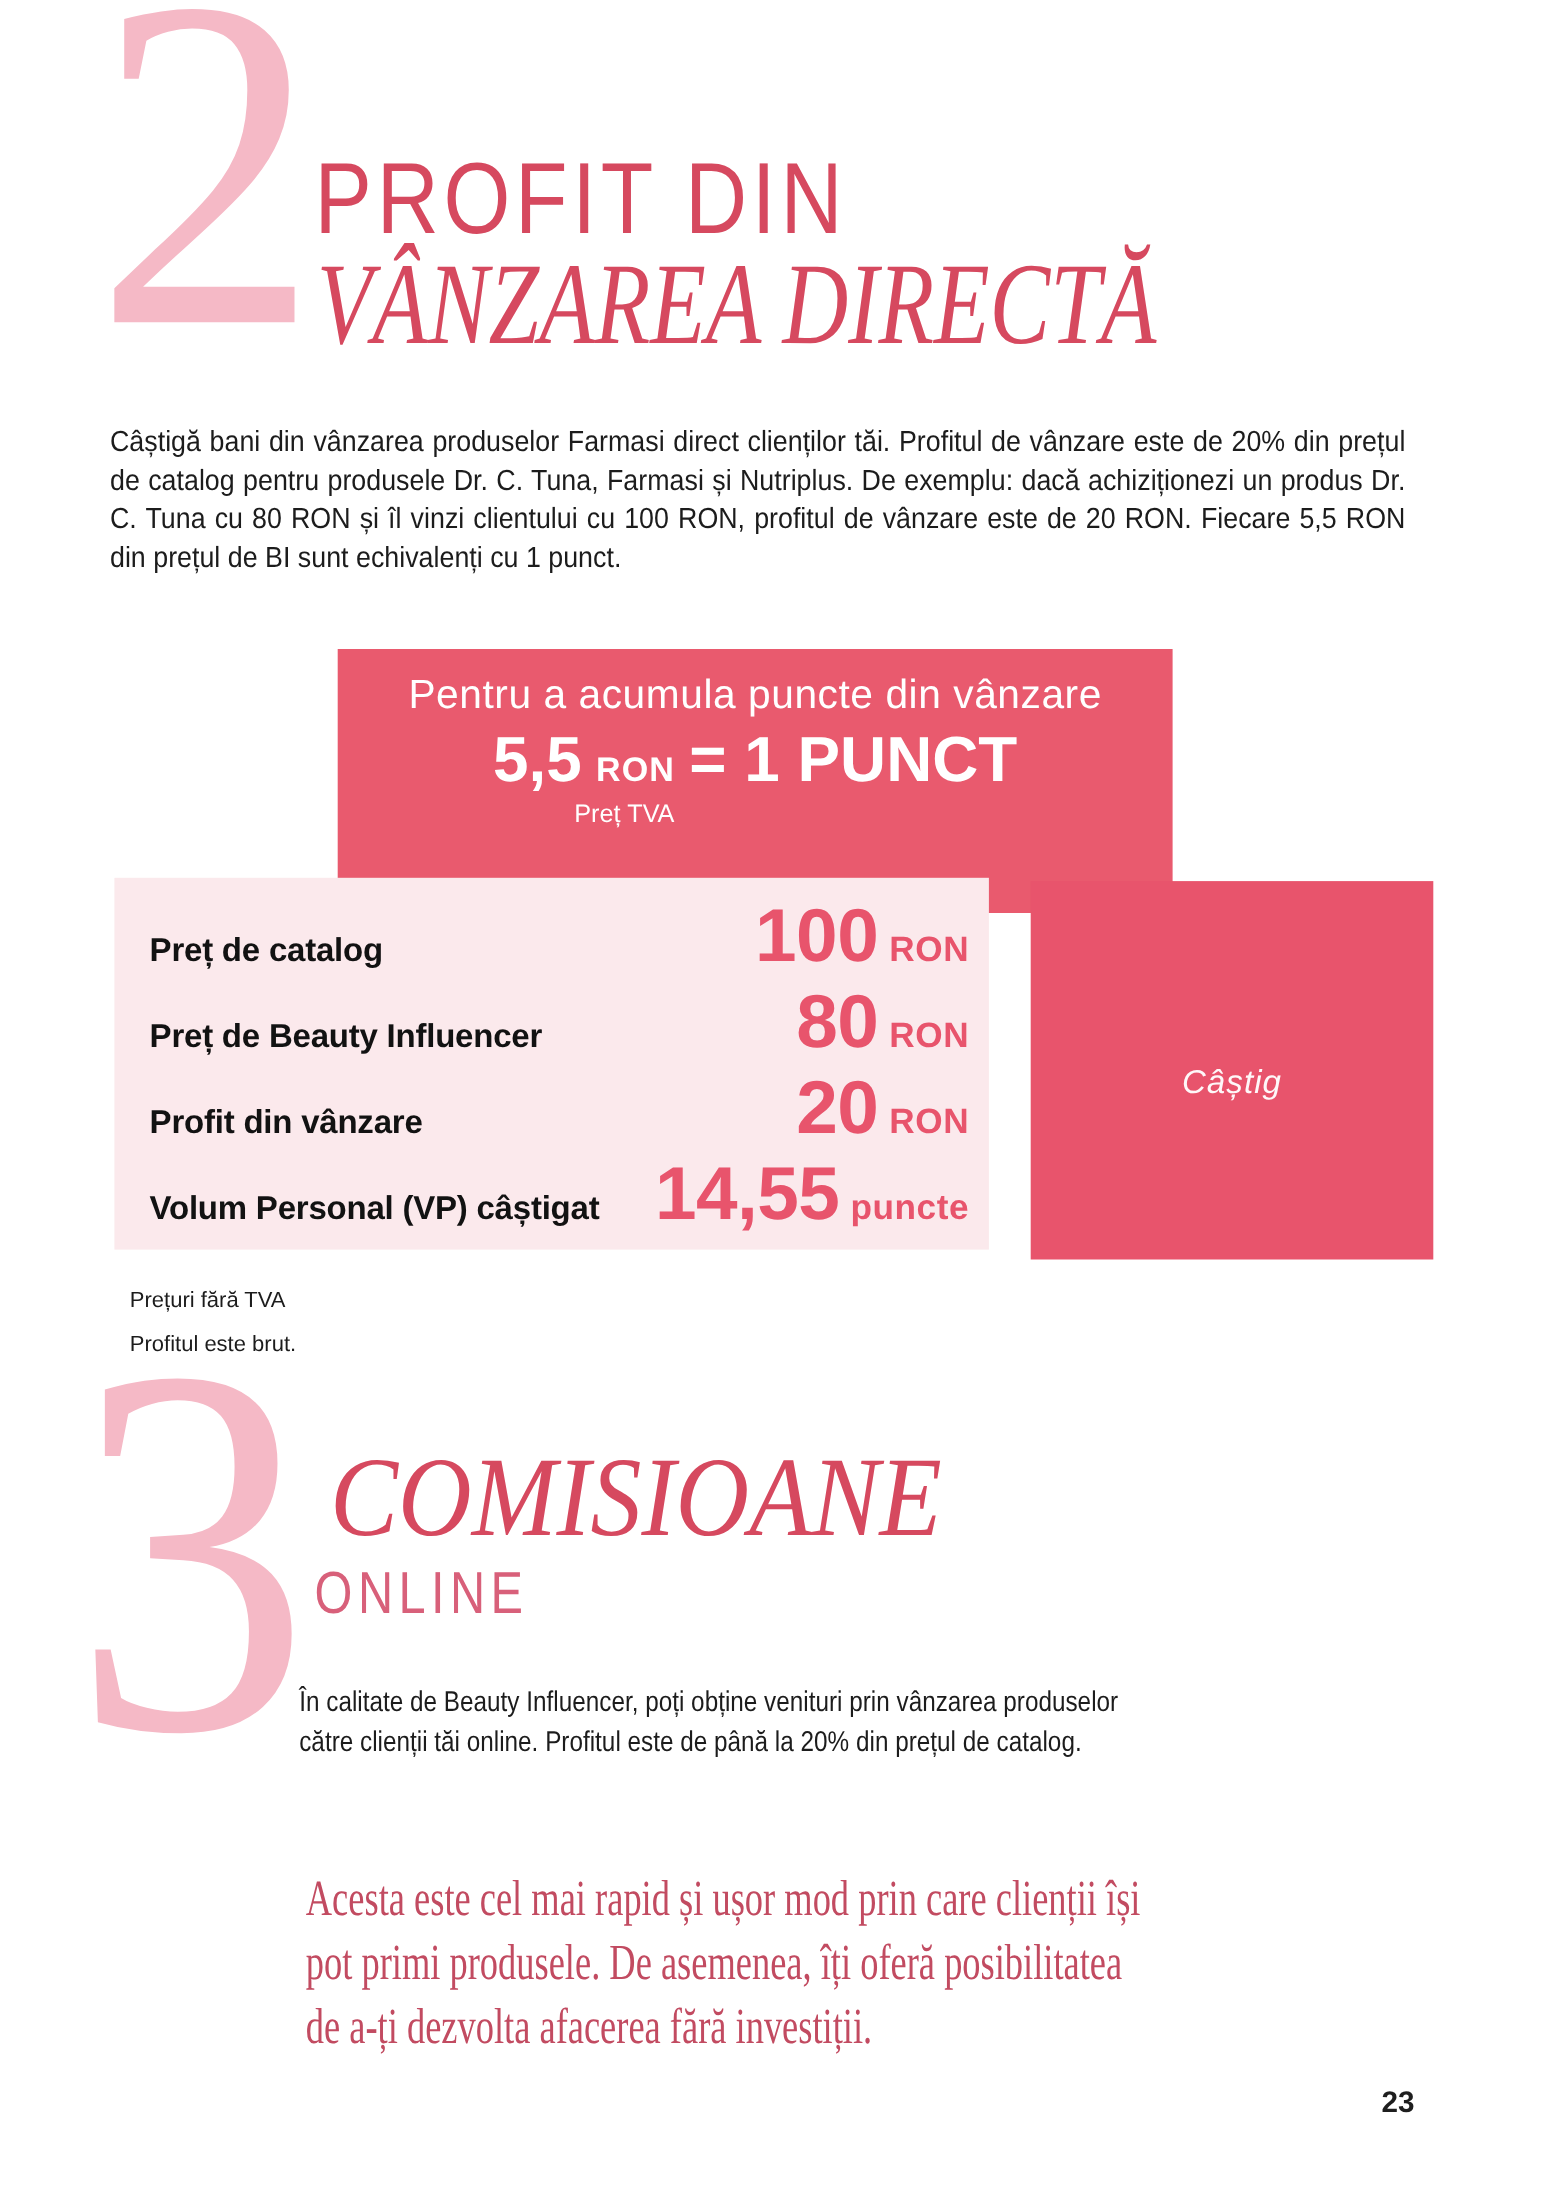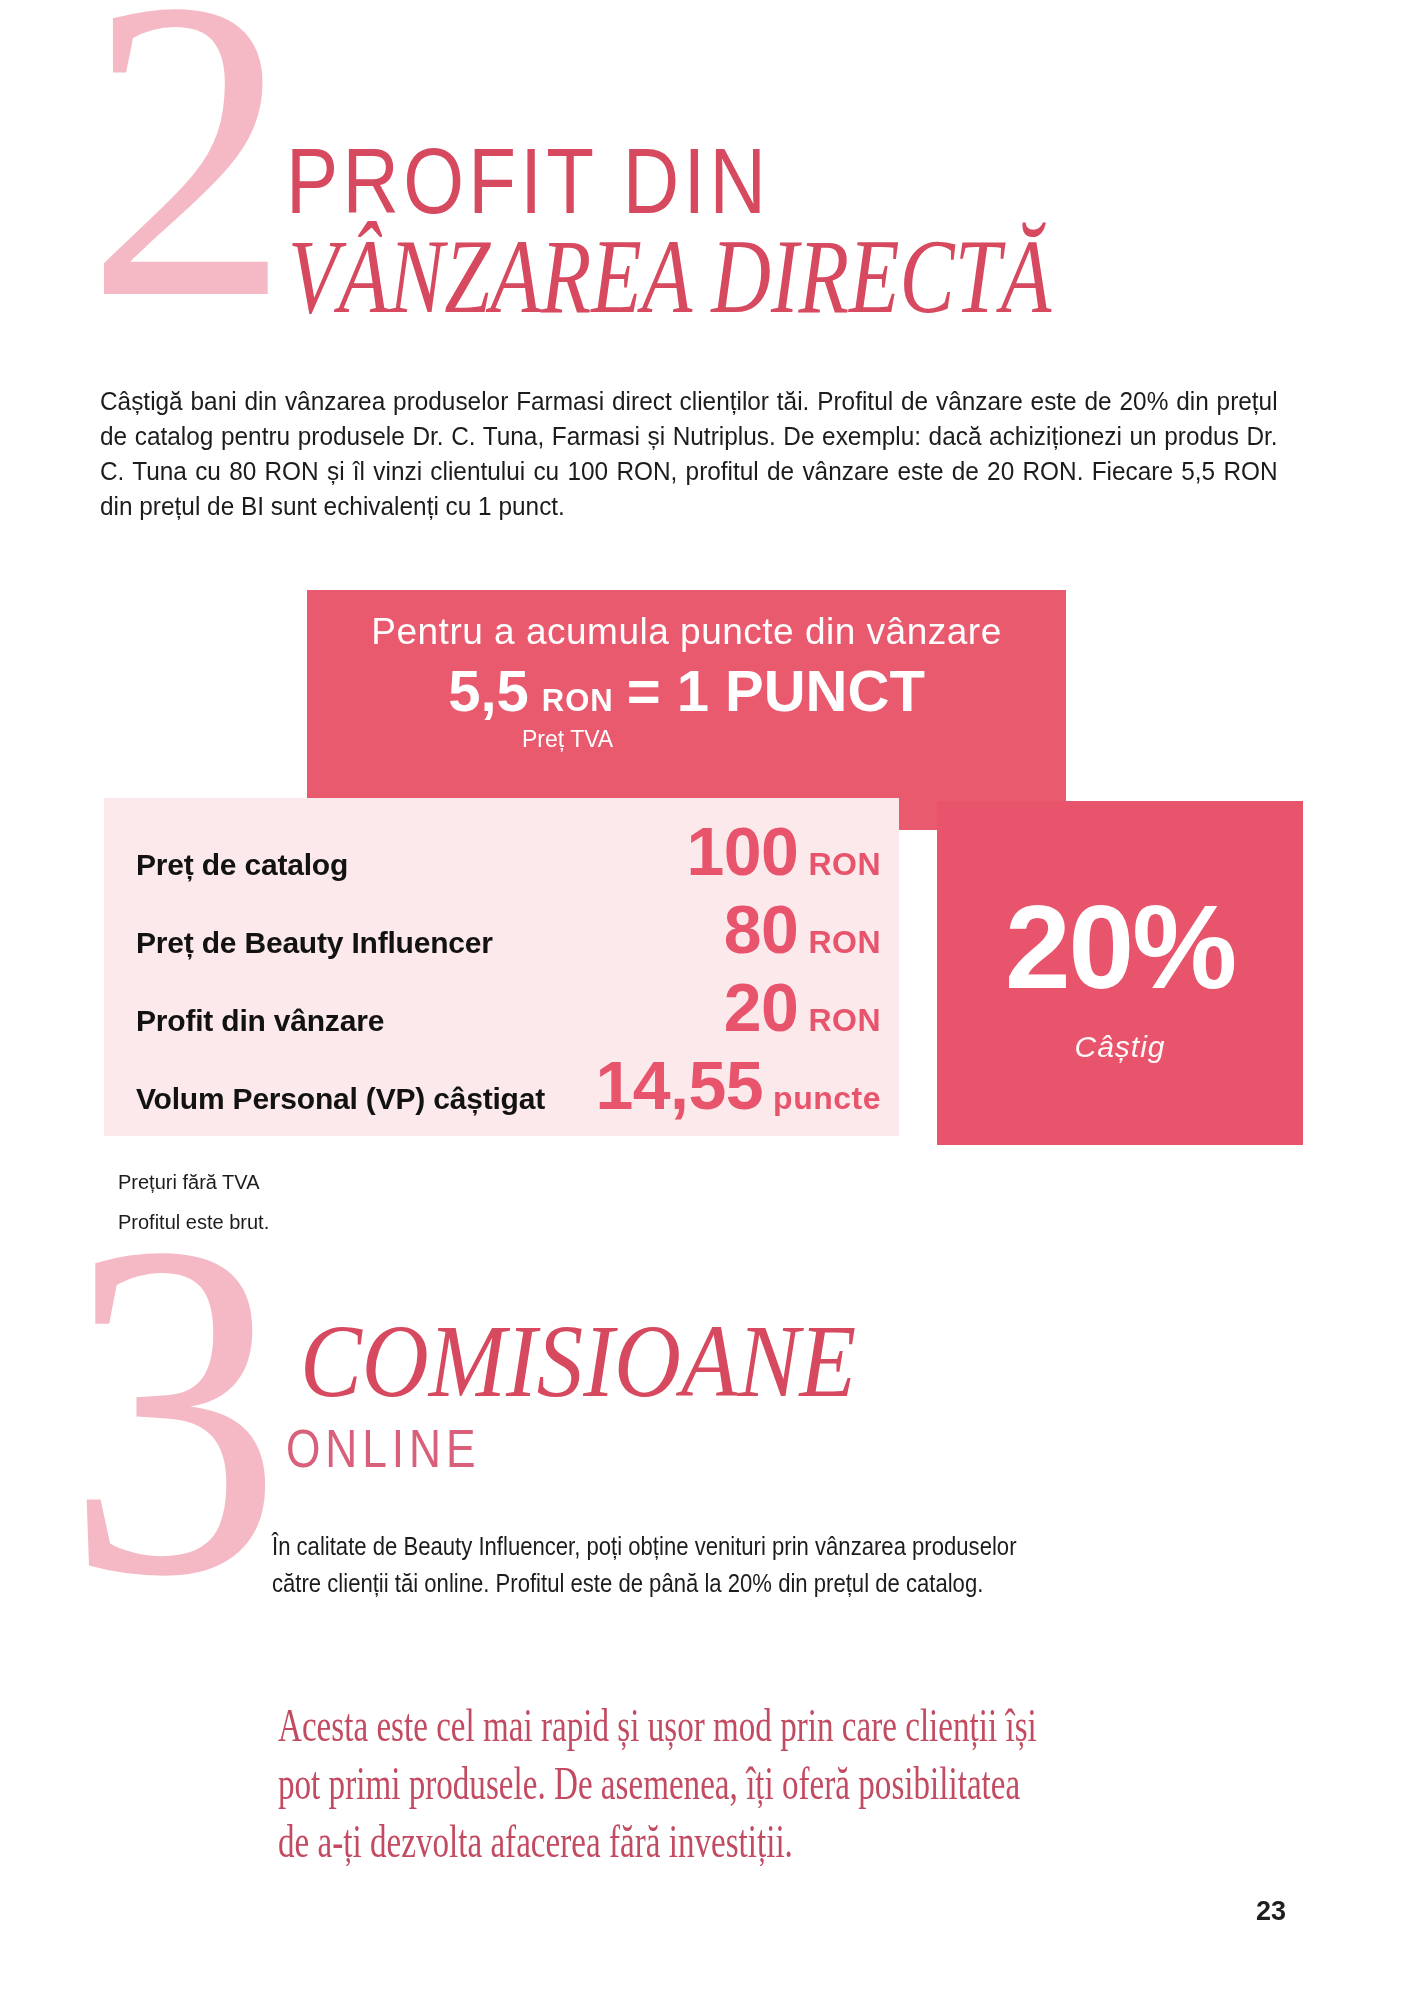--- a/index.html
+++ b/index.html
@@ -133,21 +133,20 @@
     <div class="prow">
       <span class="prow-label">Volum Personal (VP) câștigat</span>
       <span class="prow-value">
         <span class="prow-num">14,55</span>
         <span class="prow-unit">puncte</span>
       </span>
     </div>
   </div>
 
   <div class="gain-box">
-    <div class="gain-percent">20%</div>
     <div class="gain-label">Câștig</div>
   </div>
 
   <div class="notes">
     <div>Prețuri fără TVA</div>
     <div>Profitul este brut.</div>
   </div>
 
   <div class="numeral numeral-3">3</div>
   <div class="title-serif title-serif-3">COMISIOANE</div>

